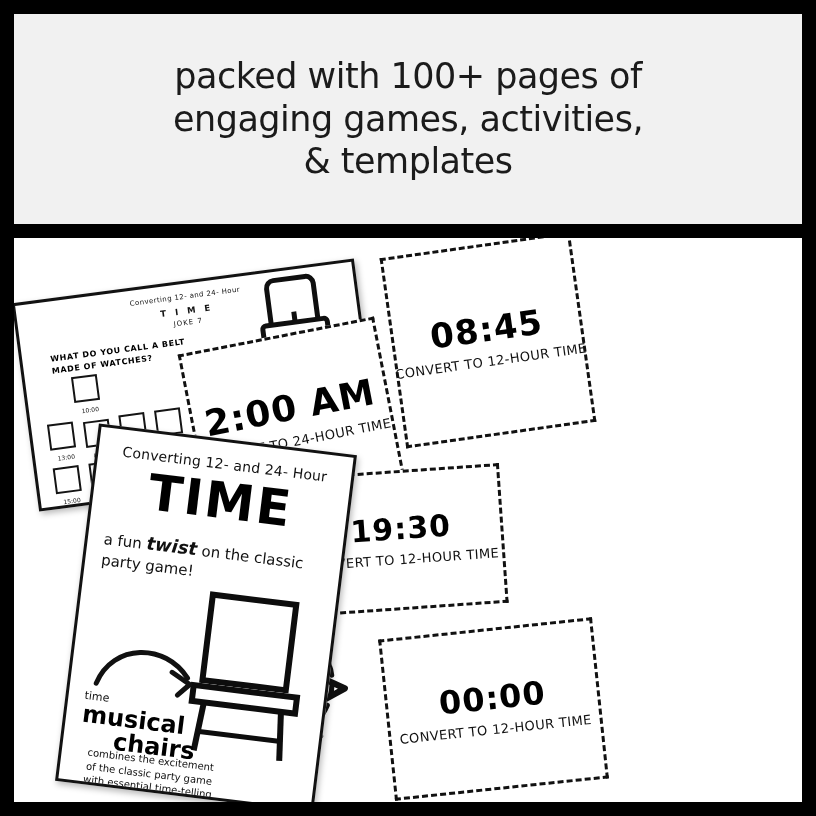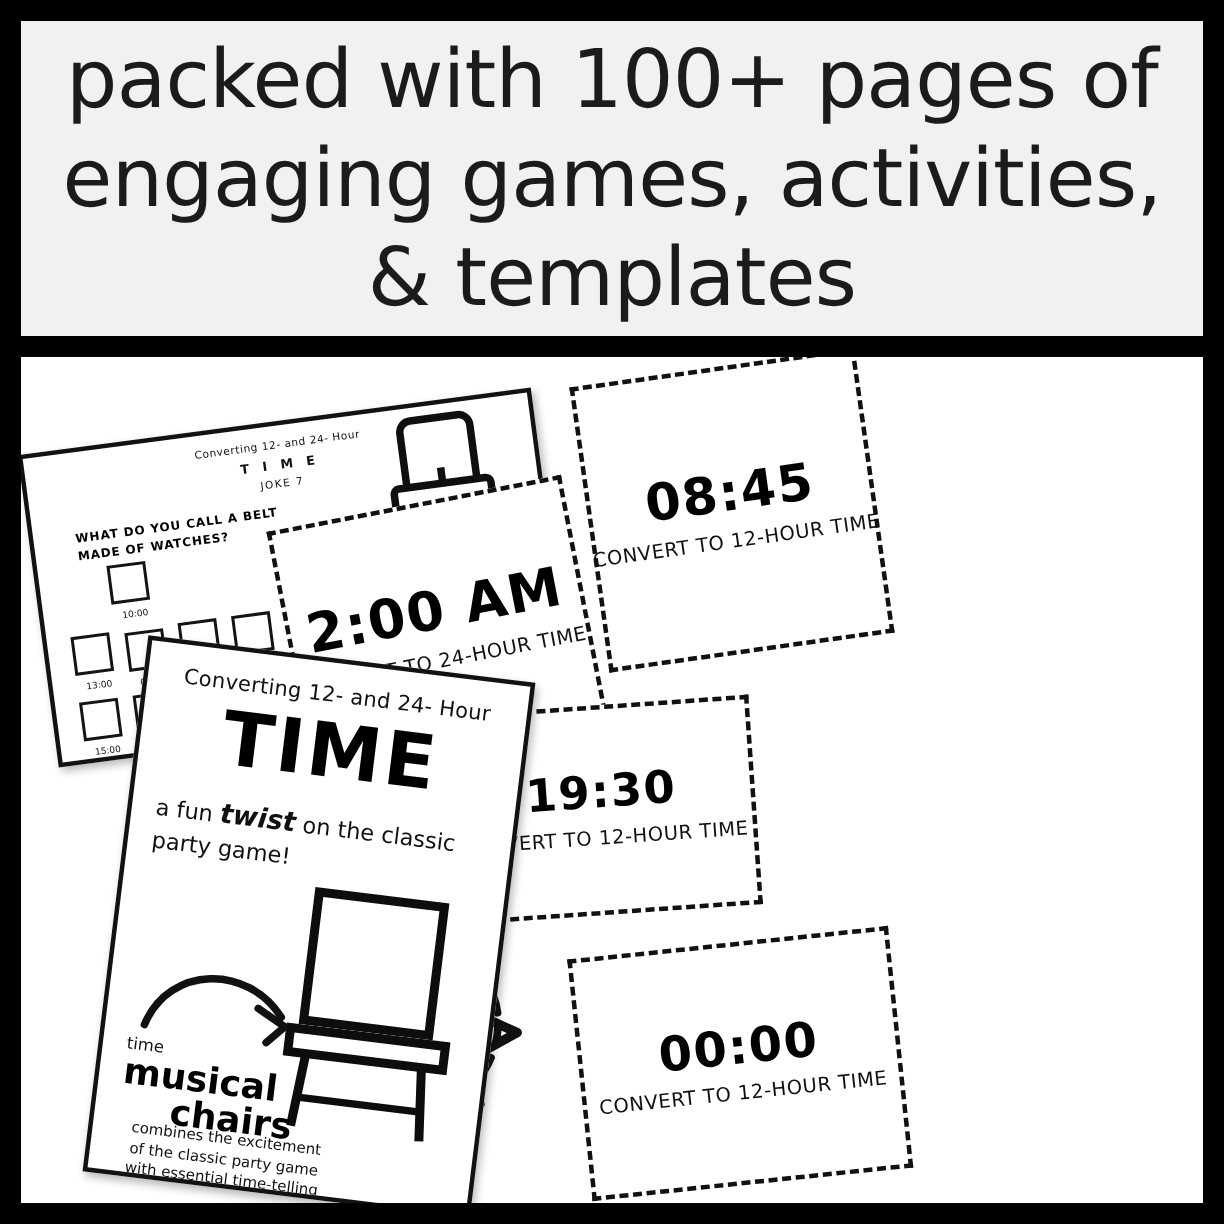--- a/index.html
+++ b/index.html
@@ -31,21 +31,21 @@
     height: 210px;
     background: #f1f1f1;
     display: flex;
     align-items: center;
     justify-content: center;
   }
   #headline-text {
     text-align: center;
     color: #1b1b1b;
     font-family: "DejaVu Sans", sans-serif;
-    font-size: 54px;
+    font-size: 35px;
     line-height: 1.22;
     font-weight: 400;
     letter-spacing: -0.5px;
     padding: 0 24px;
     white-space: pre-line;
   }
 
   
   #photo-area {
     position: absolute;

